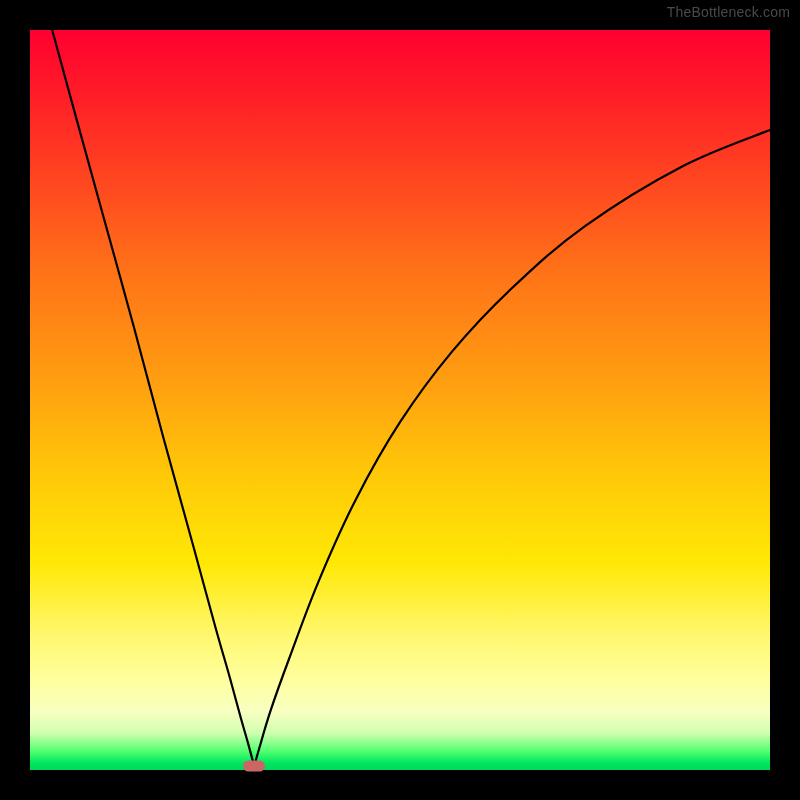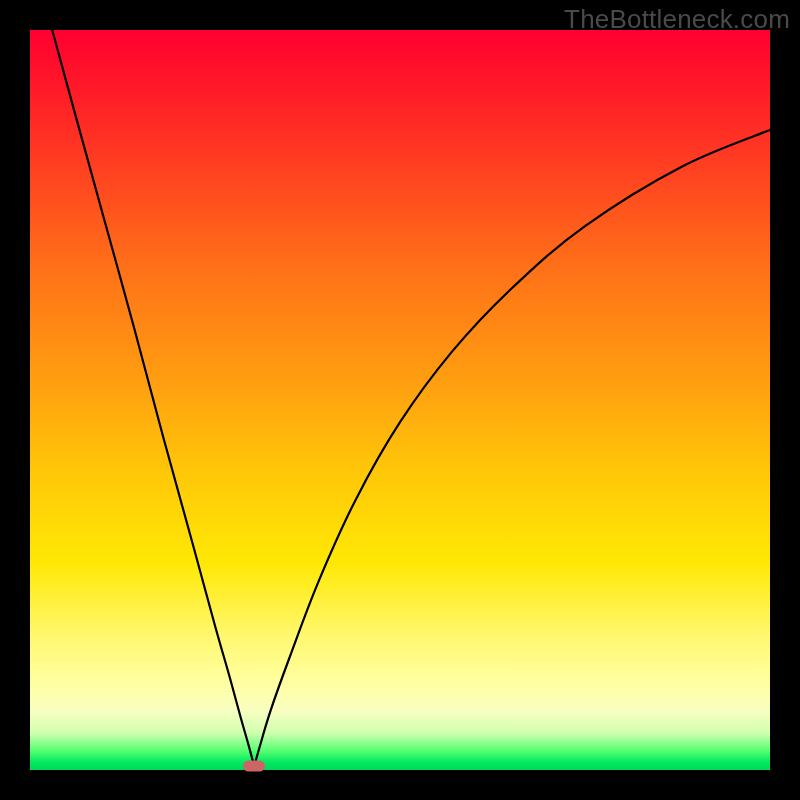--- a/index.html
+++ b/index.html
@@ -47,21 +47,21 @@
     top: 0;
     width: 740px;
     height: 740px;
     overflow: visible;
   }
   .watermark {
     position: absolute;
     top: 4px;
     right: 10px;
     color: #4a4a4a;
-    font-size: 26px;
+    font-size: 14px;
     font-weight: 500;
     letter-spacing: 0.2px;
     user-select: none;
   }
   .minmarker {
     position: absolute;
     width: 22px;
     height: 11px;
     border-radius: 6px;
     background: #cc6666;

